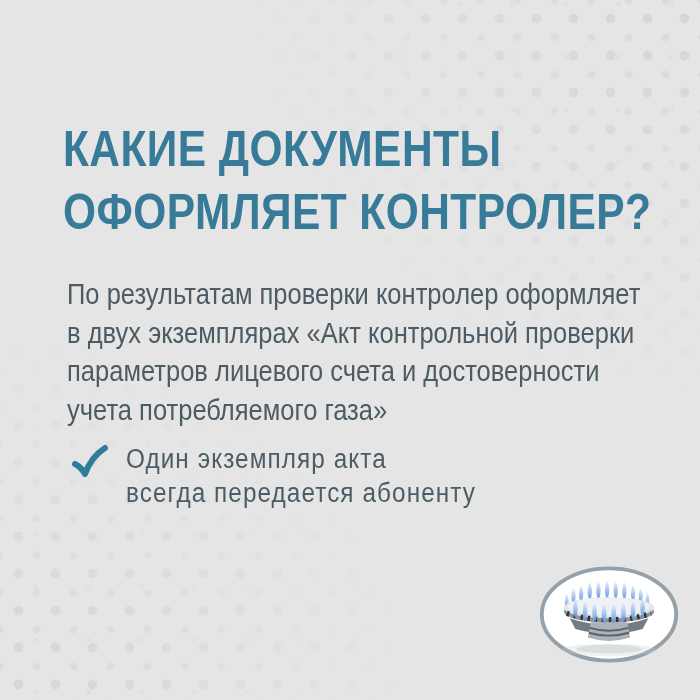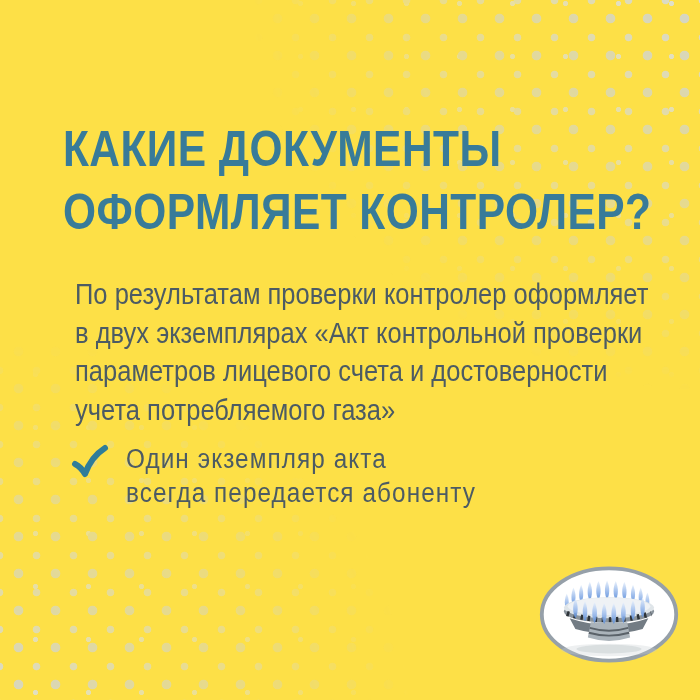--- a/index.html
+++ b/index.html
@@ -1,21 +1,21 @@
 <!DOCTYPE html>
 <html><head>
 <meta charset="utf-8">
 <style>
   html,body { margin:0; padding:0; }
   body { background:#ffffff; font-family:"Liberation Sans", sans-serif; }
 
   .page {
     position:relative;
     width:700px; height:700px;
-    background:#fde047;
+    background:#e5e5e5;
     overflow:hidden;
   }
 
   
   .dots {
     position:absolute; inset:0;
     background-image:
       radial-gradient(circle, #cfd4d7 4.4px, rgba(0,0,0,0) 5.2px),
       radial-gradient(circle, #d4d9dc 3.4px, rgba(0,0,0,0) 4.2px),
       radial-gradient(circle, #dadfe2 2.2px, rgba(0,0,0,0) 3.0px);
@@ -40,21 +40,21 @@
     position:absolute; inset:0;
     padding:118px 40px 0 63px;
     z-index:2;
   }
 
   .cond { display:block; white-space:nowrap; }
 
   .title { margin:0; color:#387b99; font-size:50px; font-weight:700; line-height:63px; letter-spacing:0.5px; }
   .title .cond { transform:scaleX(0.85); transform-origin:0 50%; }
 
-  .intro { margin:31px 0 0 12px; color:#4c5b64; font-size:29px; font-weight:400; line-height:38.5px; }
+  .intro { margin:31px 0 0 4px; color:#4c5b64; font-size:29px; font-weight:400; line-height:38.5px; }
   .intro .cond { transform:scaleX(0.88); transform-origin:0 50%; }
 
   .bullets { list-style:none; margin:13px 0 0 0; padding:0; }
   .bullet { display:flex; align-items:flex-start; margin-top:0; }
   .bullet + .bullet { margin-top:21px;text-align:right; }
   .check { flex:0 0 auto; width:40px; height:40px; margin:2px 16px 0 7px; }
   .bullet-text { color:#4c5b64; font-size:27px; line-height:34px; letter-spacing:1.2px; }
   .bullet-text .cond { transform:scaleX(0.9); transform-origin:0 50%; }
 
   .burner {

